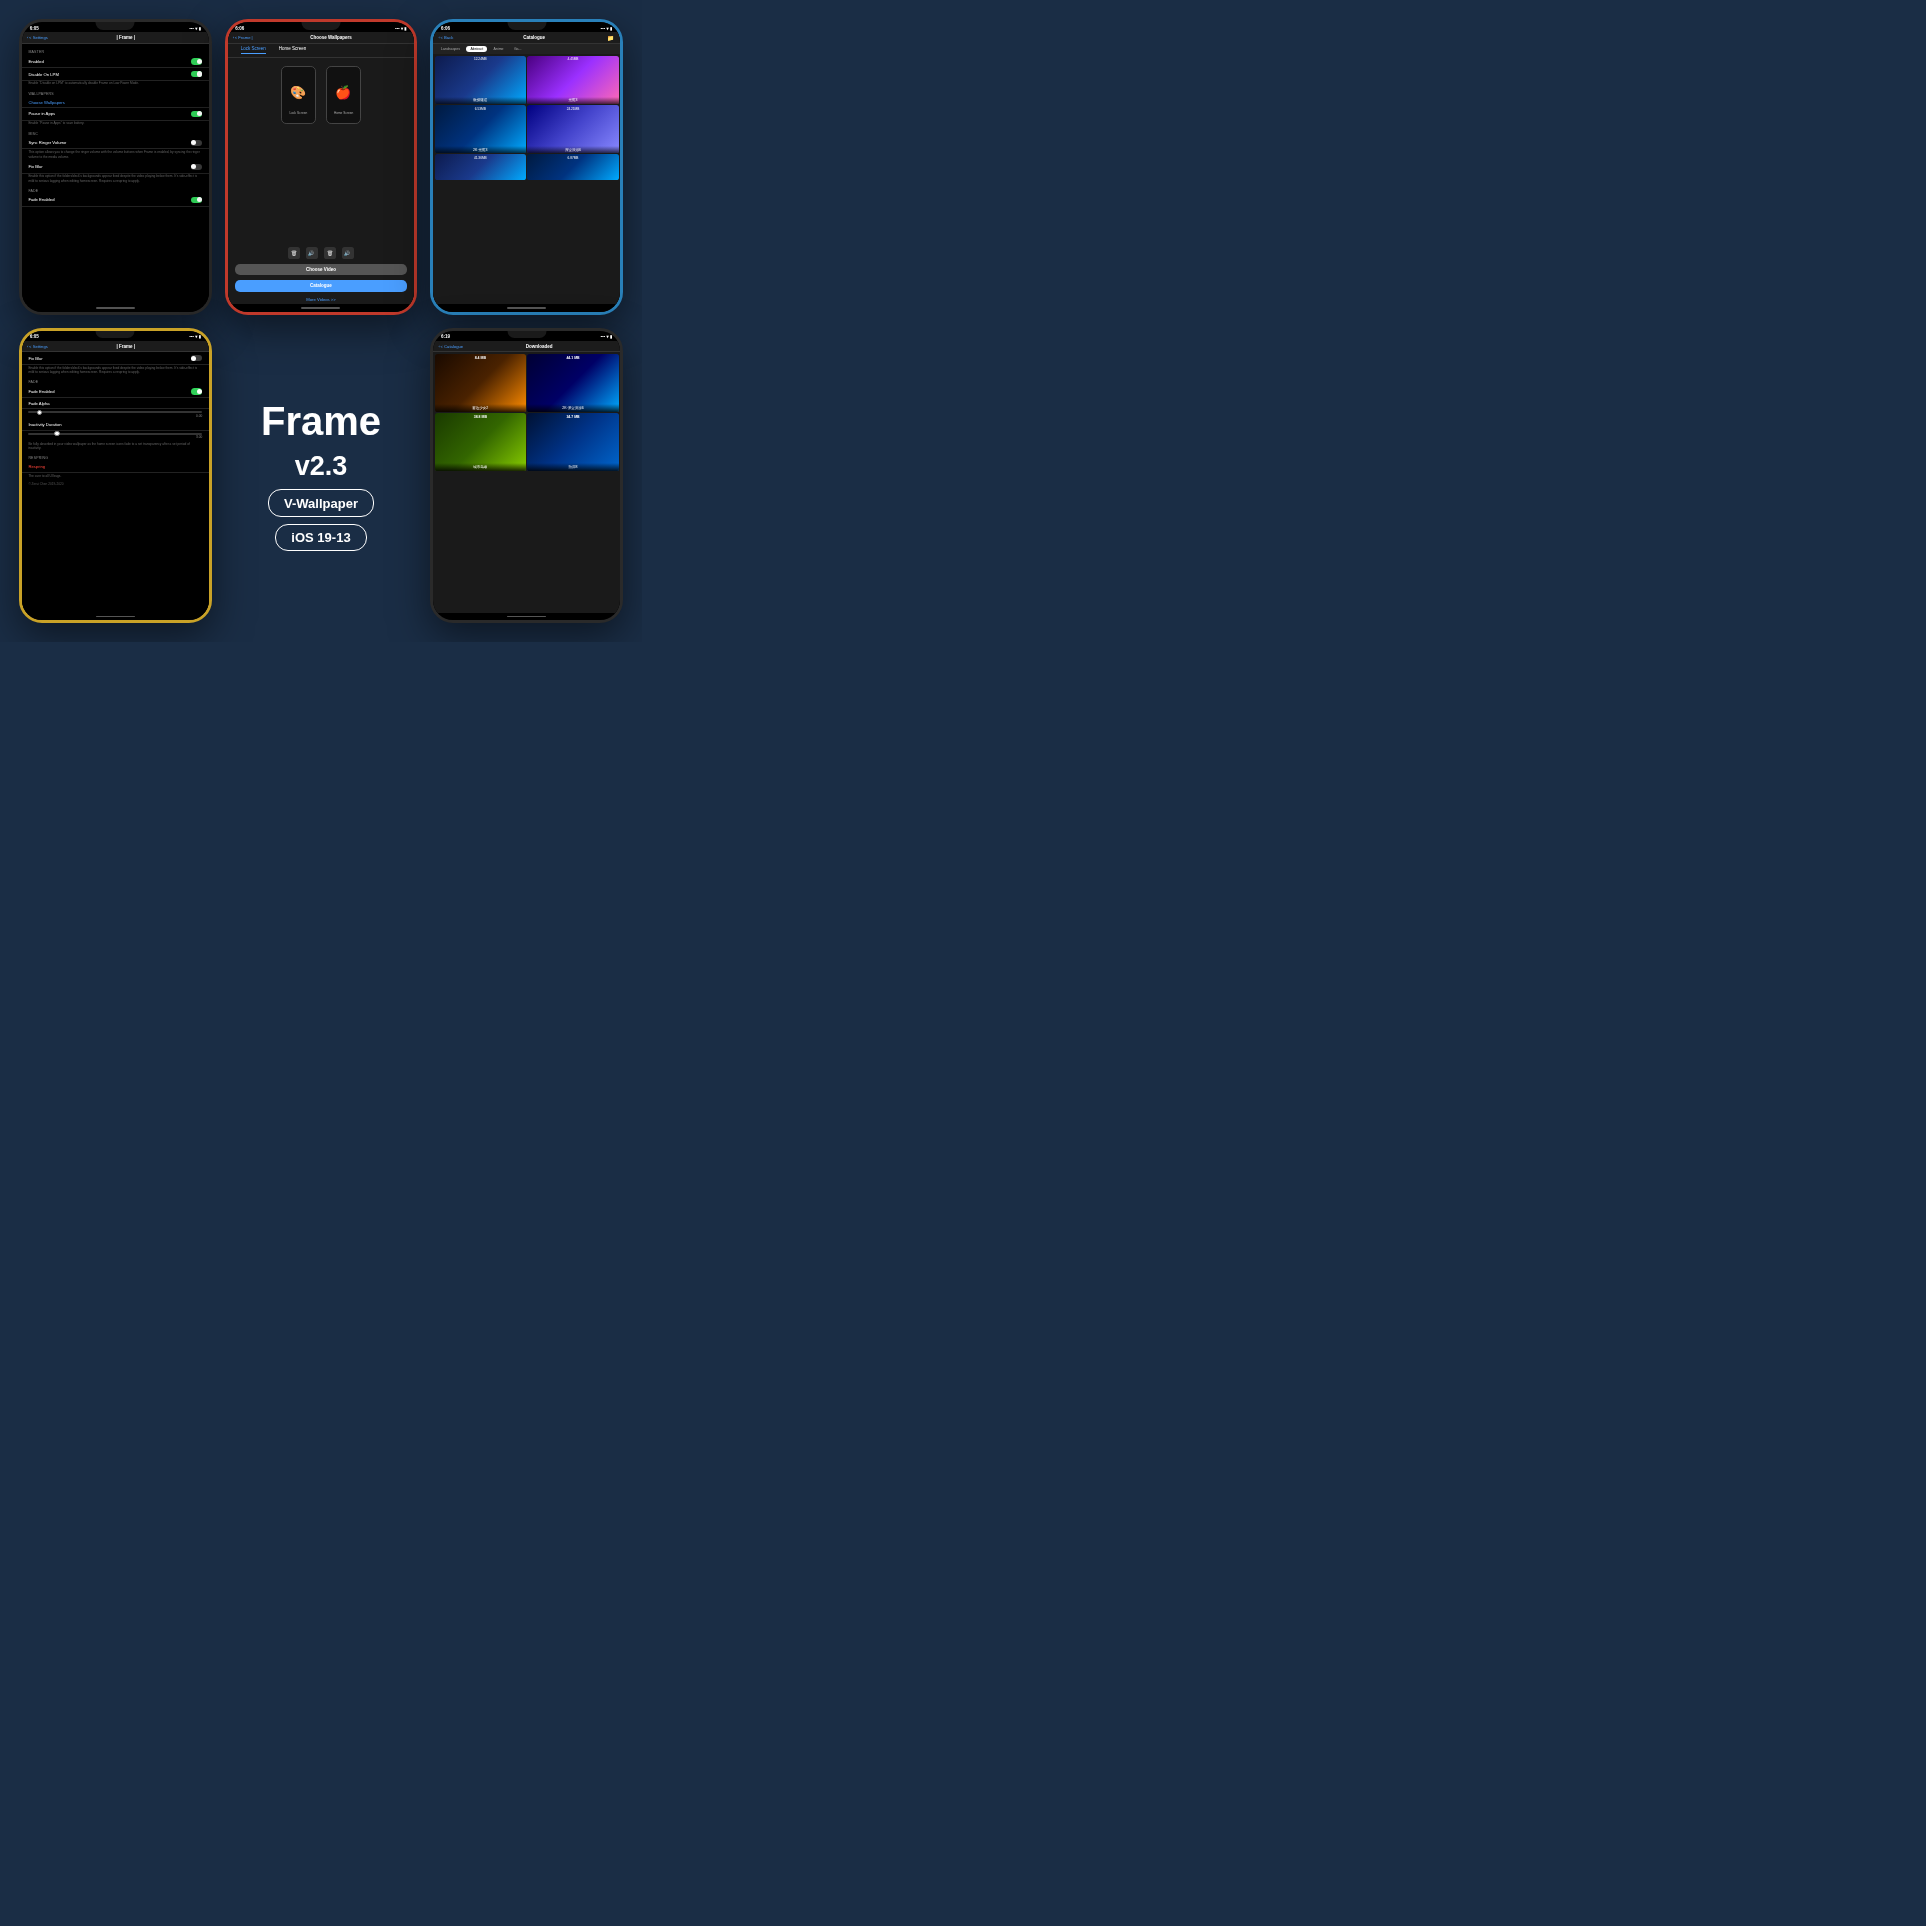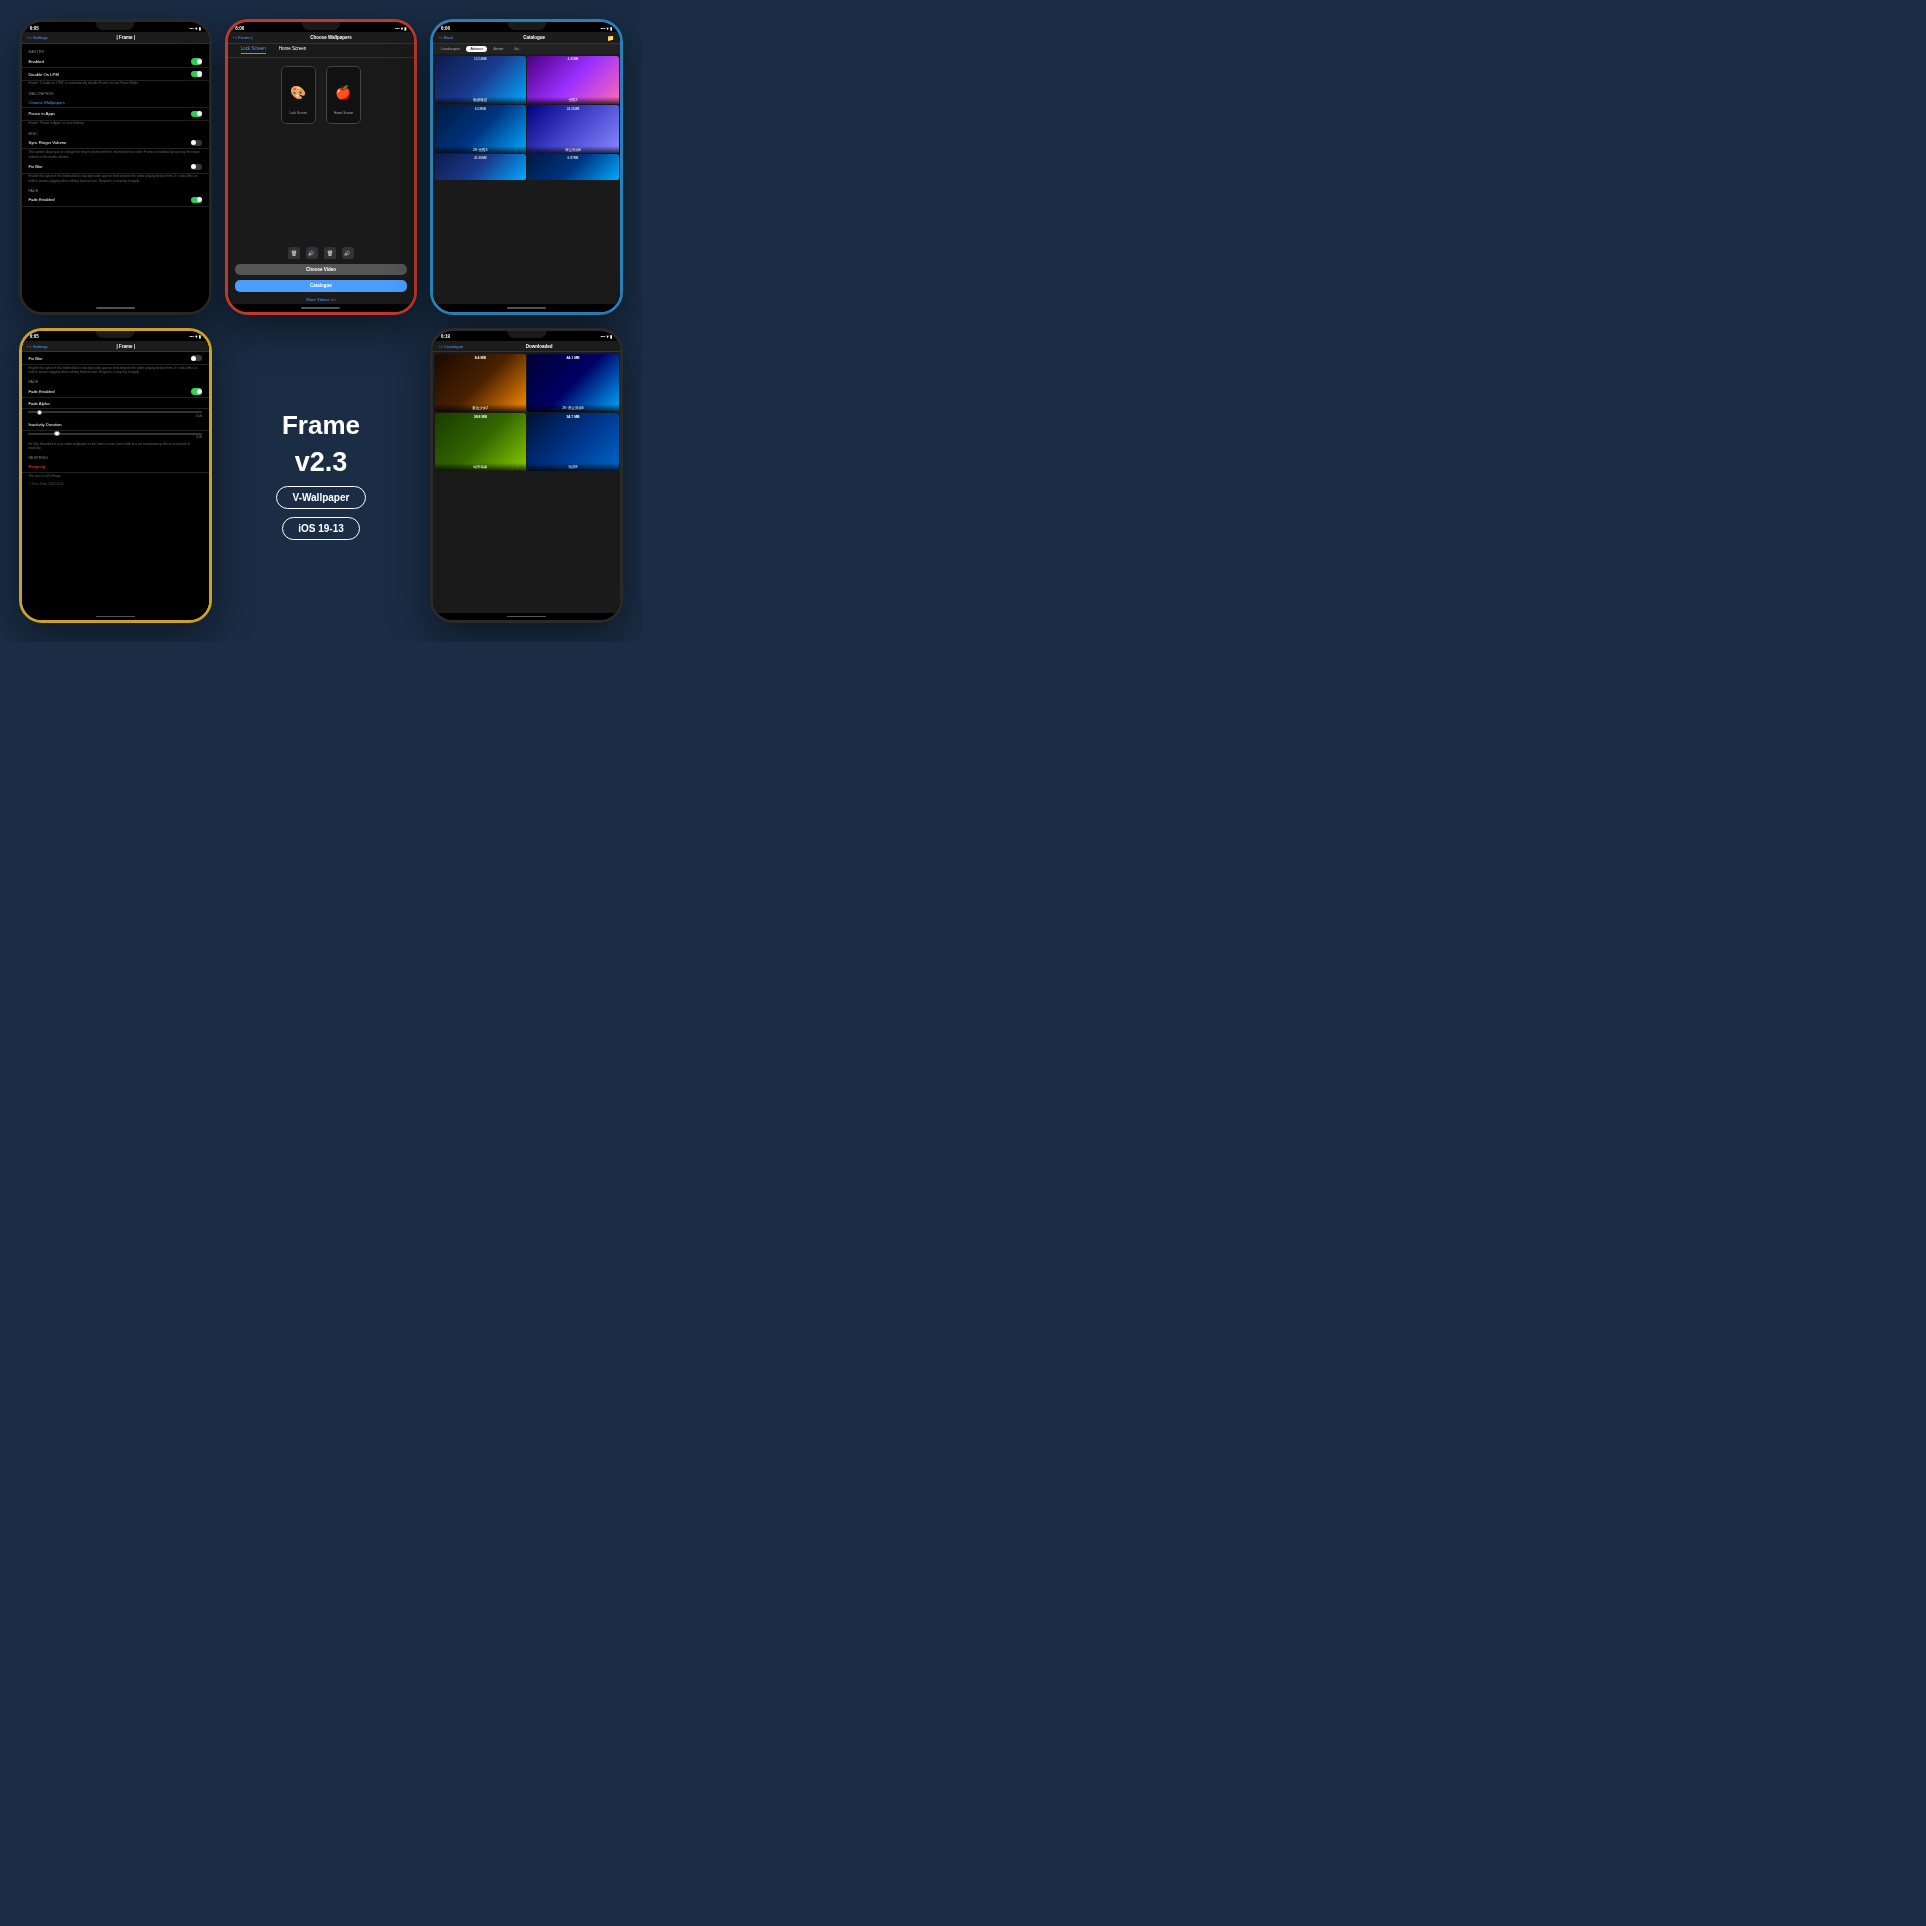--- a/index.html
+++ b/index.html
@@ -279,37 +279,37 @@
       grid-column: 2;
       grid-row: 2;
       display: flex;
       flex-direction: column;
       align-items: center;
       justify-content: center;
       gap: 7.7px;
     }
     .brand-title {
       color: #fff;
-      font-size: 26px;
+      font-size: 40px;
       font-weight: 900;
       text-align: center;
       line-height: 1.1;
     }
     .brand-version {
       color: #fff;
       font-size: 27px;
       font-weight: 700;
       text-align: center;
     }
     .brand-badge {
       border: 1.9px solid #fff;
       border-radius: 13px;
       padding: 5.1px 15.4px;
       color: #fff;
-      font-size: 10px;
+      font-size: 13px;
       font-weight: 700;
       text-align: center;
     }
 
     
     .downloaded-content {
       flex: 1;
       background: #1a1a1a;
     }
     .dl-grid {

